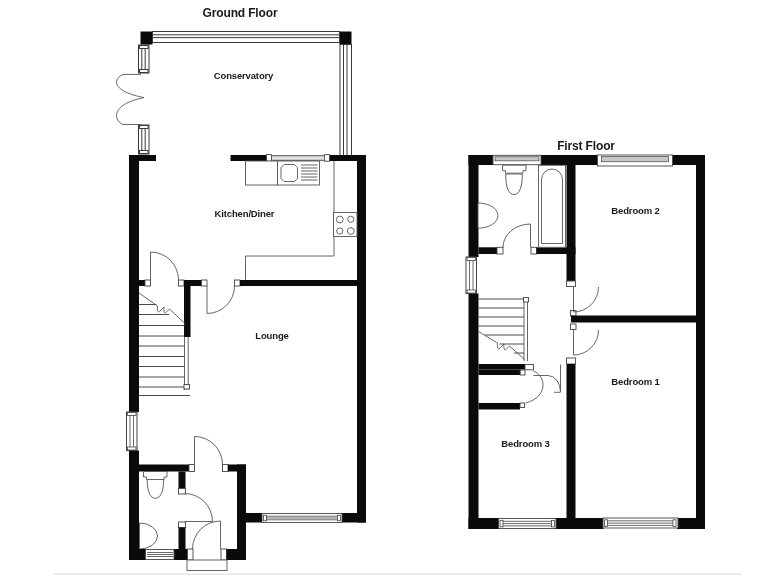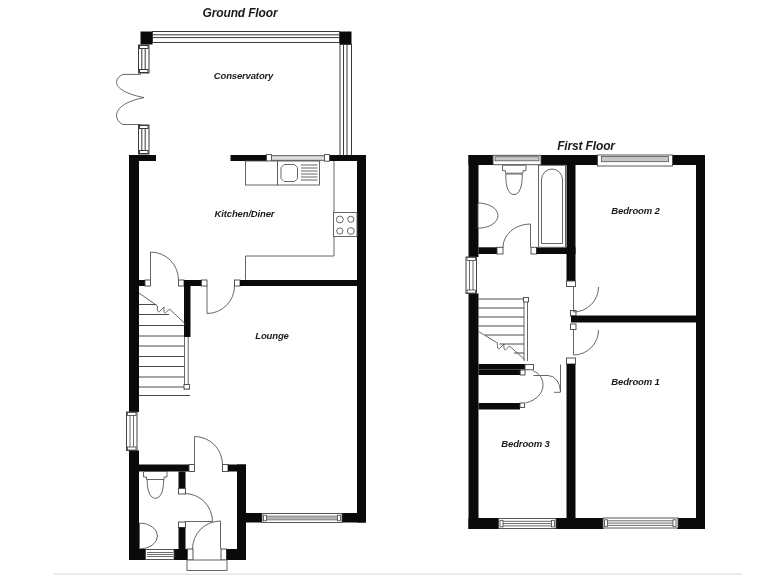--- a/index.html
+++ b/index.html
@@ -1,16 +1,16 @@
 <!DOCTYPE html>
 <html><head>
 <meta charset="utf-8">
 <style>
 html,body{margin:0;padding:0;background:#fff;}
-.wrap{width:768px;height:576px;position:relative;background:#fff;overflow:hidden;font-style:italic;}
+.wrap{width:768px;height:576px;position:relative;background:#fff;overflow:hidden;}
 text{font-family:"Liberation Sans",sans-serif;font-weight:bold;fill:#1a1a1a;letter-spacing:-0.15px;}
 </style>
 </head>
 <body>
 <div class="wrap">
 <svg width="768" height="576" viewBox="0 0 768 576">
 <rect x="0" y="0" width="768" height="576" fill="#ffffff"></rect>
 
 <text x="240" y="16.5" font-size="12" text-anchor="middle">Ground Floor</text>
 

